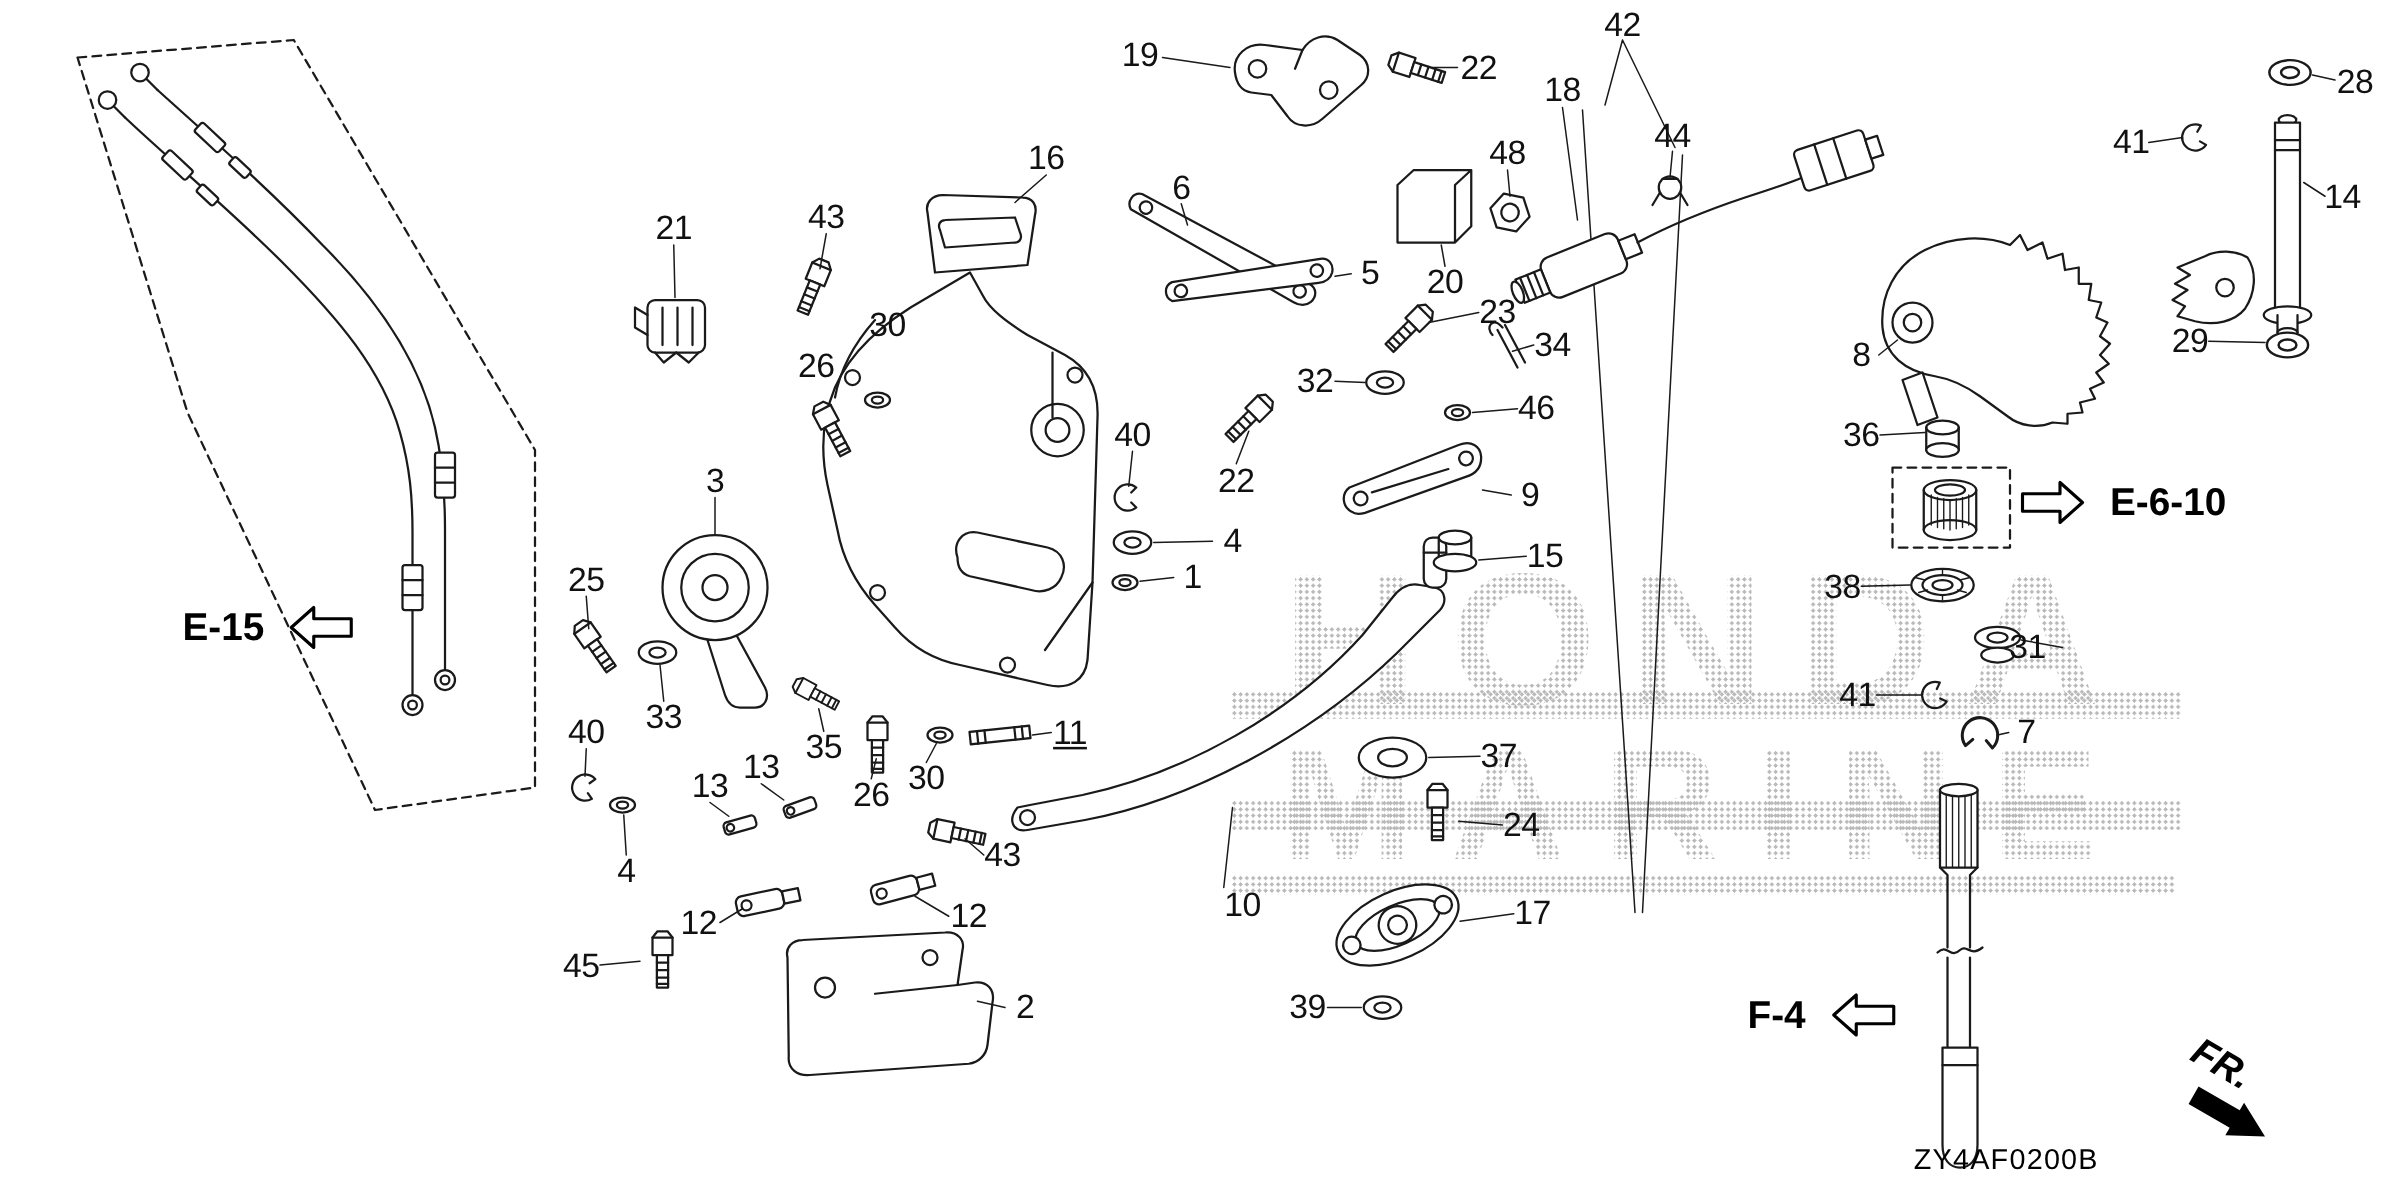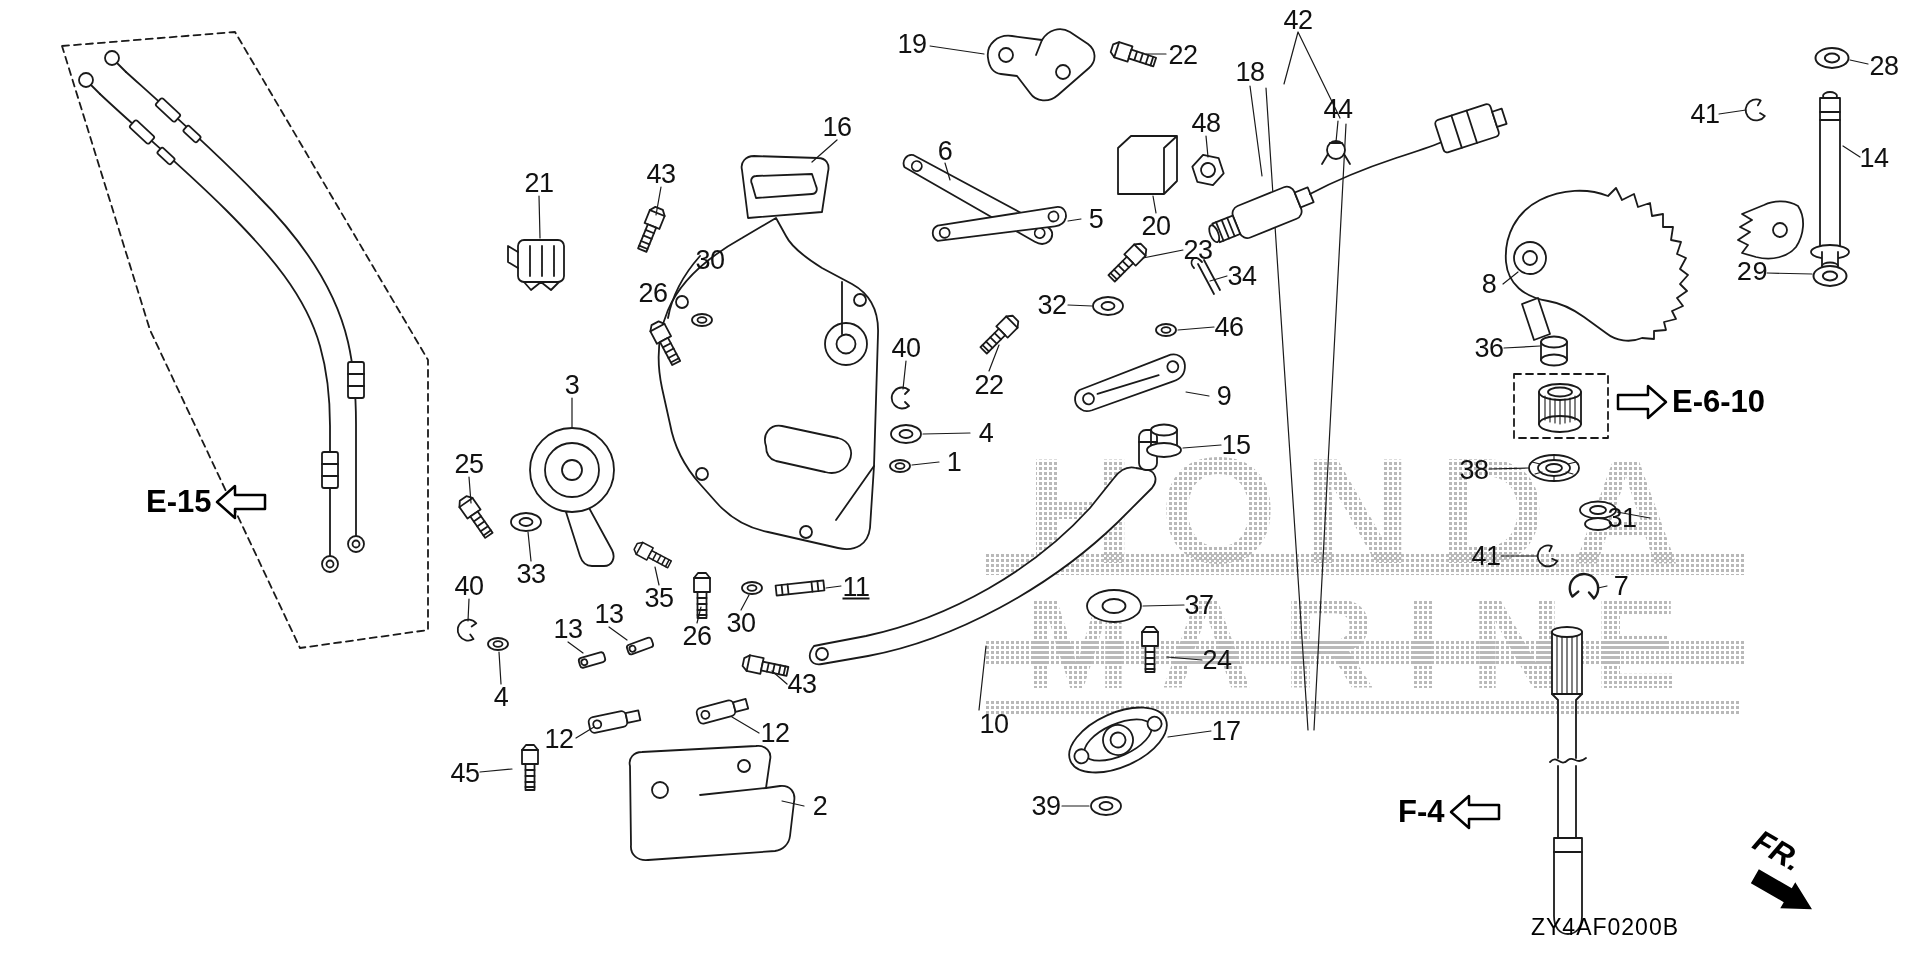--- a/index.html
+++ b/index.html
@@ -24,21 +24,21 @@
   }
   #band1 { left:985px; top:553px; width:760px; height:22px; }
   #band2 { left:985px; top:640px; width:760px; height:24px; }
   #band3 { left:985px; top:700px; width:755px; height:16px; }
   .art { position:absolute; left:0; top:0; }
   .callout {
     position:absolute; transform:translate(-50%,-50%);
     font-size:27px; color:#111; letter-spacing:-0.5px; user-select:none;
   }
   .ref {
-    position:absolute; display:flex; align-items:center; gap:4px;
+    position:absolute; display:flex; align-items:center; gap:20px;
     font-weight:bold; font-size:31px; color:#000; white-space:nowrap;
   }
   #ref-e15 { left:146px; top:484px; }
   #ref-e610 { left:1616px; top:384px; }
   #ref-f4  { left:1398px; top:794px; }
   .code {
     position:absolute; left:1480px; top:914px; width:250px; text-align:center;
     font-size:23px; letter-spacing:1px; color:#000;
   }
   .fr {
@@ -351,21 +351,21 @@
       <div class="callout" style="left: 661px; top: 174px;">43</div>
       <div class="callout" style="left: 945px; top: 151px;">6</div>
       <div class="callout" style="left: 1096px; top: 219px;">5</div>
       <div class="callout" style="left: 1156px; top: 226px;">20</div>
       <div class="callout" style="left: 710px; top: 260px;">30</div>
       <div class="callout" style="left: 653px; top: 293px;">26</div>
       <div class="callout" style="left: 1198px; top: 250px;">23</div>
       <div class="callout" style="left: 1242px; top: 276px;">34</div>
       <div class="callout" style="left: 1052px; top: 305px;">32</div>
       <div class="callout" style="left: 1489px; top: 284px;">8</div>
-      <div class="callout" style="left: 1752px; top: 273px; font-family: Liberation Mono, monospace;">29</div>
+      <div class="callout" style="left: 1752px; top: 273px;">29</div>
       <div class="callout" style="left: 1229px; top: 327px;">46</div>
       <div class="callout" style="left: 989px; top: 385px;">22</div>
       <div class="callout" style="left: 1489px; top: 348px;">36</div>
       <div class="callout" style="left: 906px; top: 348px;">40</div>
       <div class="callout" style="left: 1224px; top: 396px;">9</div>
       <div class="callout" style="left: 572px; top: 385px;">3</div>
       <div class="callout" style="left: 986px; top: 433px;">4</div>
       <div class="callout" style="left: 1236px; top: 445px;">15</div>
       <div class="callout" style="left: 954px; top: 462px;">1</div>
       <div class="callout" style="left: 1474px; top: 470px;">38</div>

